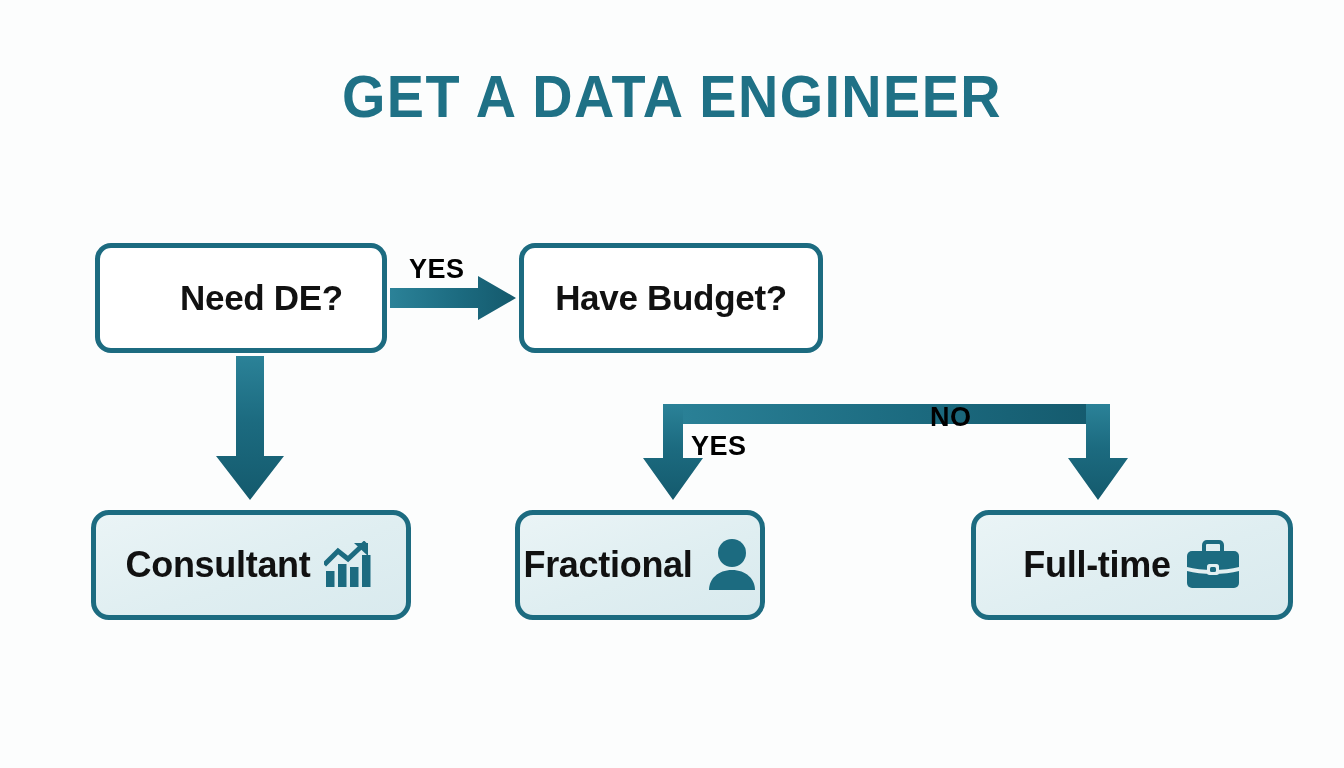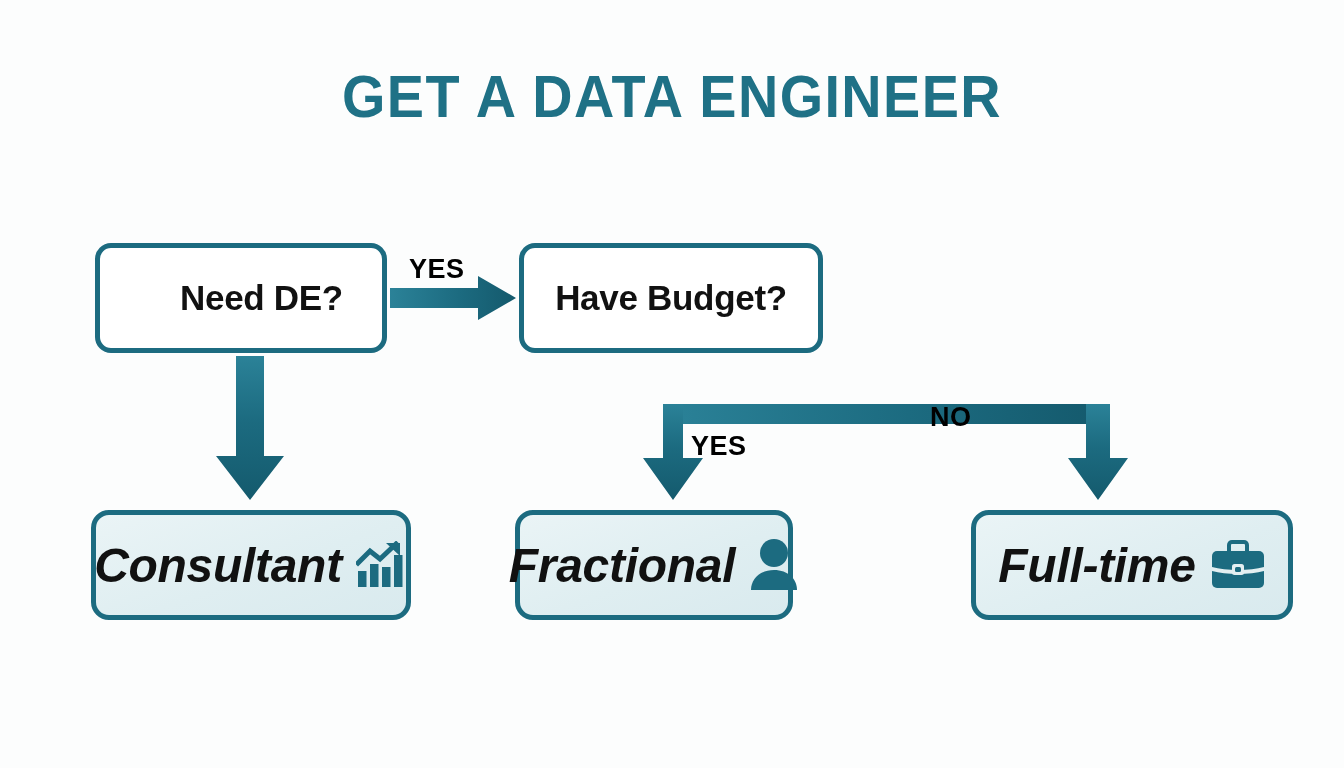--- a/index.html
+++ b/index.html
@@ -60,27 +60,27 @@
 
   .node-label {
     font-family: "Liberation Sans", sans-serif;
     font-weight: bold;
     font-size: 35px;
     color: #111111;
     letter-spacing: -0.3px;
     white-space: nowrap;
   }
 
-  .node.result .node-label { font-size: 48px; font-style: italic; }
+  .node.result .node-label { font-size: 36px; }
 
   
   #node-need-de    { left: 95px;  top: 243px; width: 292px; height: 110px; padding-left: 41px; }
   #node-have-budget{ left: 519px; top: 243px; width: 304px; height: 110px; }
   #node-consultant { left: 91px;  top: 510px; width: 320px; height: 110px; }
-  #node-fractional { left: 515px; top: 510px; width: 278px; height: 110px; }
+  #node-fractional { left: 515px; top: 510px; width: 250px; height: 110px; }
   #node-fulltime   { left: 935px; top: 510px; width: 322px; height: 110px; margin-left: 36px; }
 
   .node-icon {
     display: flex;
     align-items: center;
     justify-content: center;
     flex: 0 0 auto;
   }
 
   

